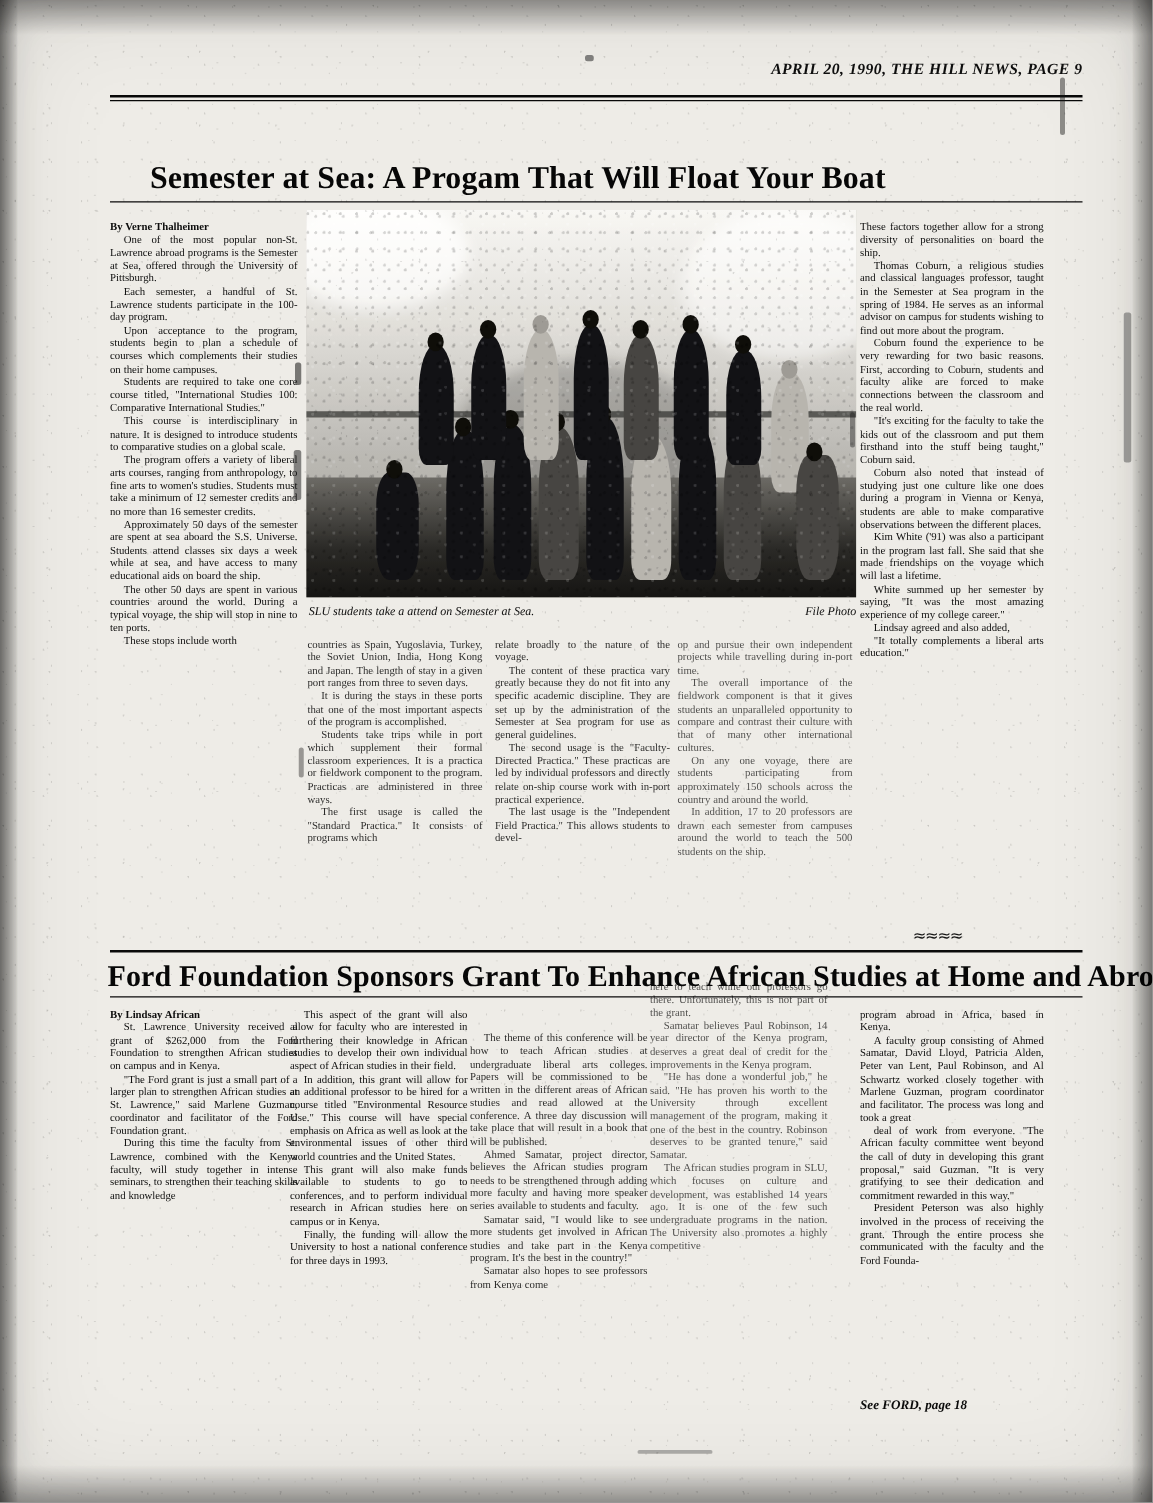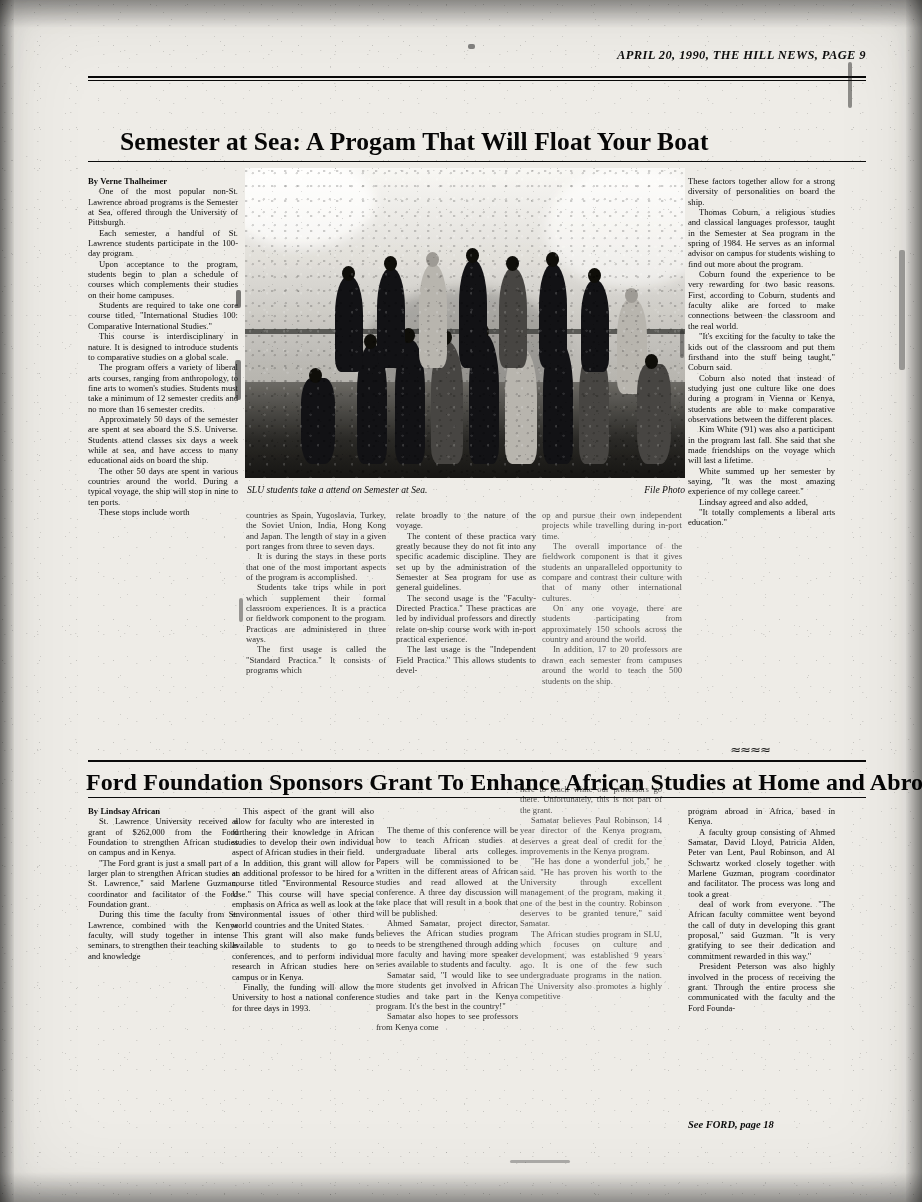--- a/index.html
+++ b/index.html
@@ -298,21 +298,21 @@
     <p>The theme of this conference will be how to teach African studies at undergraduate liberal arts colleges. Papers will be commissioned to be written in the different areas of African studies and read allowed at the conference. A three day discussion will take place that will result in a book that will be published.</p>
     <p>Ahmed Samatar, project director, believes the African studies program needs to be strengthened through adding more faculty and having more speaker series available to students and faculty.</p>
     <p>Samatar said, "I would like to see more students get involved in African studies and take part in the Kenya program. It's the best in the country!"</p>
     <p>Samatar also hopes to see professors from Kenya come</p>
   </div>
 
   <div class="col faint" style="left:520px;top:784px;width:142px;">
     <p class="noind">here to teach while our professors go there. Unfortunately, this is not part of the grant.</p>
     <p>Samatar believes Paul Robinson, 14 year director of the Kenya program, deserves a great deal of credit for the improvements in the Kenya program.</p>
     <p>"He has done a wonderful job," he said. "He has proven his worth to the University through excellent management of the program, making it one of the best in the country. Robinson deserves to be granted tenure," said Samatar.</p>
-    <p>The African studies program in SLU, which focuses on culture and development, was established 9 years ago. It is one of the few such undergraduate programs in the nation. The University also promotes a highly competitive</p>
+    <p>The African studies program in SLU, which focuses on culture and development, was established 14 years ago. It is one of the few such undergraduate programs in the nation. The University also promotes a highly competitive</p>
   </div>
 
   <div class="col" style="left:688px;top:806px;width:147px;">
     <p class="noind">program abroad in Africa, based in Kenya.</p>
     <p>A faculty group consisting of Ahmed Samatar, David Lloyd, Patricia Alden, Peter van Lent, Paul Robinson, and Al Schwartz worked closely together with Marlene Guzman, program coordinator and facilitator. The process was long and took a great</p>
     <p>deal of work from everyone. "The African faculty committee went beyond the call of duty in developing this grant proposal," said Guzman. "It is very gratifying to see their dedication and commitment rewarded in this way."</p>
     <p>President Peterson was also highly involved in the process of receiving the grant. Through the entire process she communicated with the faculty and the Ford Founda-</p>
   </div>
 
   <div class="jumpline">See FORD, page 18</div>

